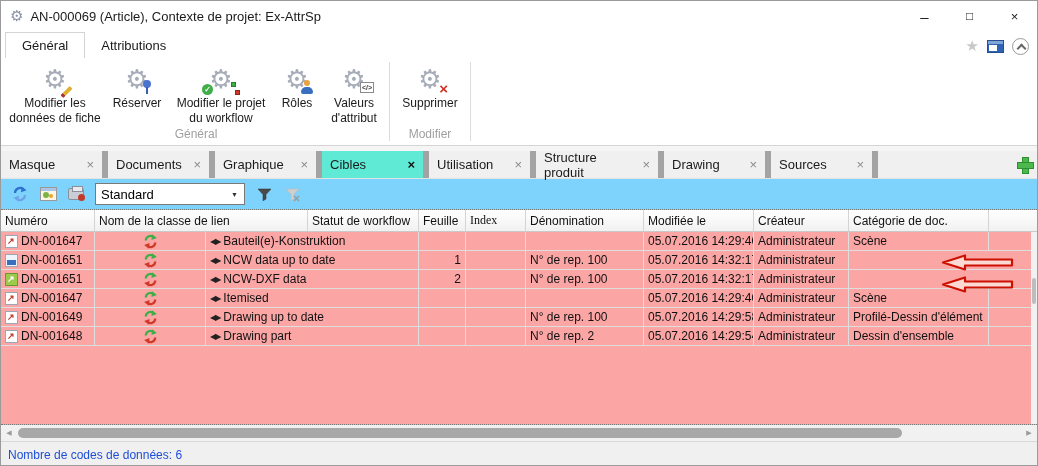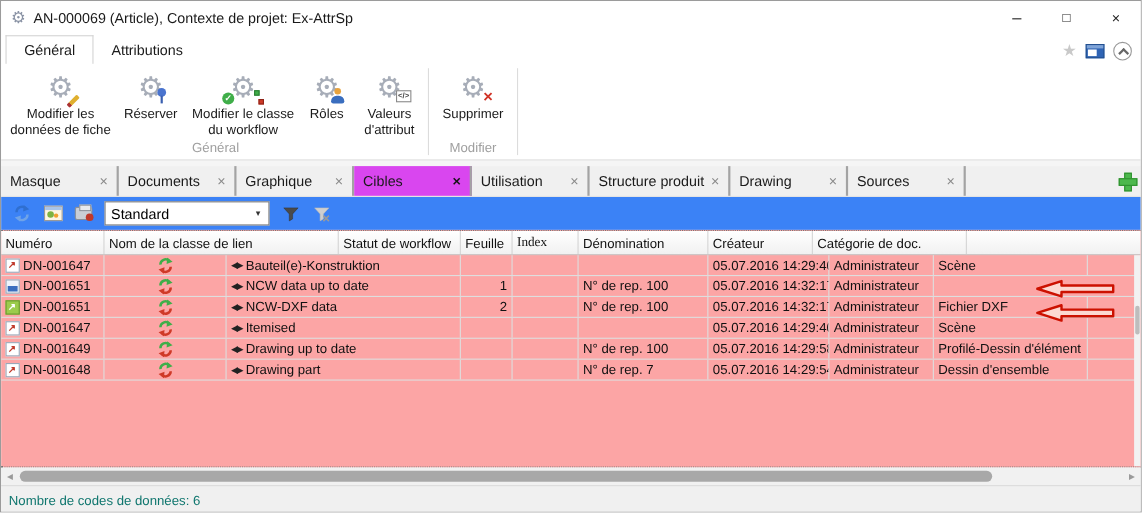--- a/index.html
+++ b/index.html
@@ -47,31 +47,31 @@
   .ov-person-head { right:4px; bottom:10px; width:6px; height:6px; border-radius:50%; background:#e8a33d; }
   .ov-person-body { right:1px; bottom:2px; width:12px; height:7px; border-radius:5px 5px 2px 2px; background:#3a6ebf; }
   .ov-attr { right:-3px; bottom:3px; background:#fff; border:1px solid #8a8a8a; font-size:7px; font-weight:bold; color:#444; padding:1px 1px; line-height:1; }
   .ov-delx { right:-1px; bottom:0px; color:#d03226; font-size:15px; font-weight:bold; line-height:1; }
 
   
   .gap { height:5px; background:#f5f5f5; }
 
   
   .doctabs { height:28px; background:#f0f0f0; display:flex; align-items:stretch; position:relative; border-bottom:1px solid #e3e3e3; }
-  .dtab { display:flex; align-items:center; justify-content:space-between; width:107px; padding:0 8px; font-size:13px; color:#1a1a1a; border-right:2px solid #a3a3a3; cursor:default; }
+  .dtab { display:flex; align-items:center; justify-content:space-between; width:107px; padding:0 8px; font-size:13px; color:#1a1a1a; border-right:6px solid #a3a3a3; cursor:default; }
   .dtab.wide { width:128px; }
   .dtab .x { color:#8a8a8a; font-size:13px; margin-left:6px; }
-  .dtab.active { background:#d946ef; }
+  .dtab.active { background:#5eead4; }
   .dtab.active .x { color:#111; font-weight:bold; }
   .addtab { position:absolute; right:4px; top:5px; width:17px; height:17px; }
   .addtab::before { content:""; position:absolute; left:6px; top:1px; width:5px; height:15px; background:#4db84d; border:1px solid #2e8f2e; }
   .addtab::after { content:""; position:absolute; left:1px; top:6px; width:15px; height:5px; background:#4db84d; border:1px solid #2e8f2e; }
 
   
-  .toolbar { height:30px; background:#3b82f6; display:flex; align-items:center; gap:10px; padding-left:10px; }
+  .toolbar { height:30px; background:#7dd3fc; display:flex; align-items:center; gap:10px; padding-left:10px; }
   .tb-ic { width:18px; height:18px; display:flex; align-items:center; justify-content:center; }
   .imgwin-ic { width:17px; height:14px; border:1px solid #999; background:#fdf6e3; position:relative; }
   .imgwin-ic::before { content:""; position:absolute; left:0; top:0; right:0; height:3px; background:#a9c4e8; }
   .imgwin-ic::after { content:""; position:absolute; left:2px; bottom:2px; width:6px; height:6px; border-radius:50%; background:#7cb342; box-shadow:5px 1px 0 -1px #f0a030; }
   .print-ic { width:16px; height:12px; background:#c9ced6; border:1px solid #8a8f98; border-radius:2px; position:relative; }
   .print-ic::before { content:""; position:absolute; left:3px; top:-3px; width:9px; height:4px; background:#e8eaee; border:1px solid #8a8f98; }
   .print-ic::after { content:""; position:absolute; right:-2px; bottom:-2px; width:7px; height:7px; border-radius:50%; background:#c0392b; }
   .combo { width:150px; height:22px; border:1px solid #7a7a7a; background:#fff; display:flex; align-items:center; font-size:13px; padding-left:5px; }
   .combo .caret { margin-left:auto; padding:0 6px; font-size:7px; color:#333; }
 
@@ -100,21 +100,21 @@
   
   .annot { position:absolute; width:74px; height:17px; }
 
   
   .hscroll { position:relative; height:16px; background:#f1f1f1; }
   .hs-arrow { position:absolute; top:0; width:16px; height:16px; display:flex; align-items:center; justify-content:center; font-size:7px; color:#9a9a9a; }
   .hs-left { left:0; } .hs-right { right:0; }
   .hs-thumb { position:absolute; left:17px; top:3px; width:884px; height:10px; background:#a8a8a8; border-radius:5px; }
 
   
-  .statusbar { height:26px; background:#f0f0f0; border-top:1px solid #d9d9d9; display:flex; align-items:center; padding-left:7px; font-size:12px; color:#0f766e; }
+  .statusbar { height:26px; background:#f0f0f0; border-top:1px solid #d9d9d9; display:flex; align-items:center; padding-left:7px; font-size:12px; color:#1d4ed8; }
 </style>
 </head>
 <body>
 
 <div class="window">
 
   <div class="titlebar">
     <span class="title-icon">⚙</span>
     <span class="title-text">AN-000069 (Article), Contexte de projet: Ex-AttrSp</span>
     <div class="win-controls">
@@ -152,21 +152,21 @@
             </span>
           <span class="rbtn-label">Réserver</span>
         </div>
         <div class="rbtn" style="width:104px;">
           <span class="rbtn-icon">
               <span class="gear">⚙</span>
               <span class="ov ov-check">✓</span>
               <span class="ov ov-sq1"></span>
               <span class="ov ov-sq2"></span>
             </span>
-          <span class="rbtn-label">Modifier le classe
+          <span class="rbtn-label">Modifier le projet
 du workflow</span>
         </div>
         <div class="rbtn" style="width:48px;">
           <span class="rbtn-icon">
               <span class="gear">⚙</span>
               <span class="ov ov-person-head"></span>
               <span class="ov ov-person-body"></span>
             </span>
           <span class="rbtn-label">Rôles</span>
         </div>
@@ -268,20 +268,21 @@
   </div>
 
   <div class="grid">
     <div class="thr">
       <div class="th c0">Numéro</div>
       <div class="th c2">Nom de la classe de lien</div>
       <div class="th c1">Statut de workflow</div>
       <div class="th c3">Feuille</div>
       <div class="th c4">Index</div>
       <div class="th c5">Dénomination</div>
+      <div class="th c6">Modifiée le</div>
       <div class="th c7">Créateur</div>
       <div class="th c8">Catégorie de doc.</div>
       <div class="th c9"></div>
     </div>
 
     <div class="tr">
       <div class="td c0">
           <span class="docic ic-doc-red"></span>
           <span>DN-001647</span>
         </div>
@@ -346,21 +347,20 @@
         </div>
       <div class="td c2">
           <span class="linkic">◀▶</span>
           <span>NCW-DXF data</span>
         </div>
       <div class="td c3 rightal">2</div>
       <div class="td c4"></div>
       <div class="td c5">N° de rep. 100</div>
       <div class="td c6">05.07.2016 14:32:17</div>
       <div class="td c7">Administrateur</div>
-      <div class="td c8">Fichier DXF</div>
       <div class="td c9"></div>
     </div>
 
     <div class="tr">
       <div class="td c0">
           <span class="docic ic-doc-red"></span>
           <span>DN-001647</span>
         </div>
       <div class="td c1 center">
           <svg class="wf" width="15" height="15" viewBox="0 0 16 16">
@@ -421,21 +421,21 @@
             <path d="M13 9 A5 5 0 0 1 4.5 12.6" fill="none" stroke="#cf3a28" stroke-width="2.4"></path>
             <polygon points="6.4,15.8 1.2,11.8 7,9.6" fill="#cf3a28"></polygon>
           </svg>
         </div>
       <div class="td c2">
           <span class="linkic">◀▶</span>
           <span>Drawing part</span>
         </div>
       <div class="td c3 rightal"></div>
       <div class="td c4"></div>
-      <div class="td c5">N° de rep. 7</div>
+      <div class="td c5">N° de rep. 2</div>
       <div class="td c6">05.07.2016 14:29:54</div>
       <div class="td c7">Administrateur</div>
       <div class="td c8">Dessin d'ensemble</div>
       <div class="td c9"></div>
     </div>
 
     <div class="vscroll">
         <div class="vscroll-thumb"></div>
       </div>
   </div>

